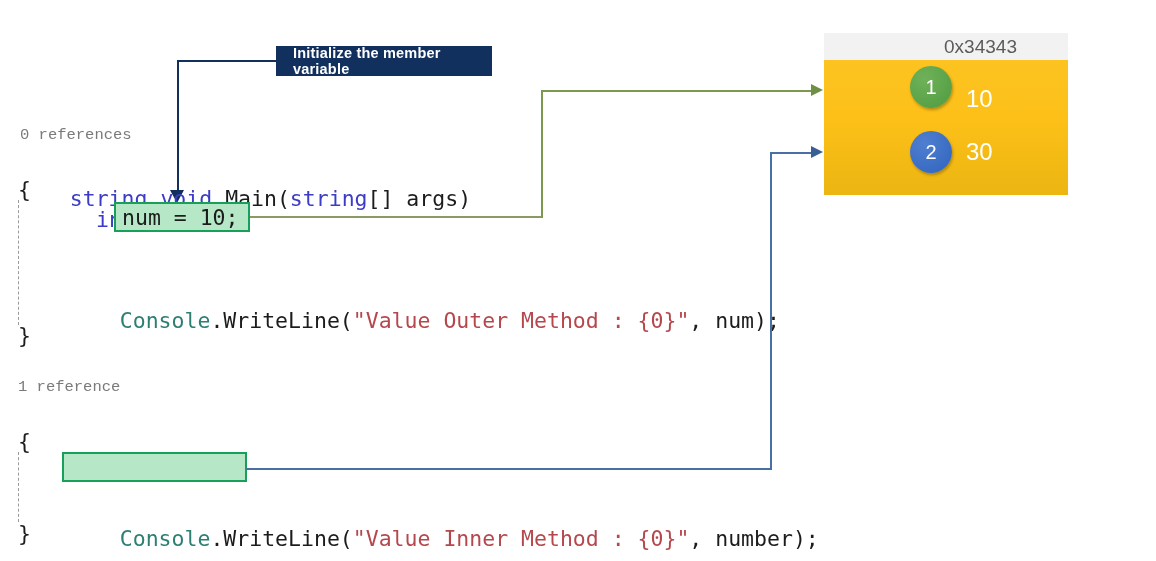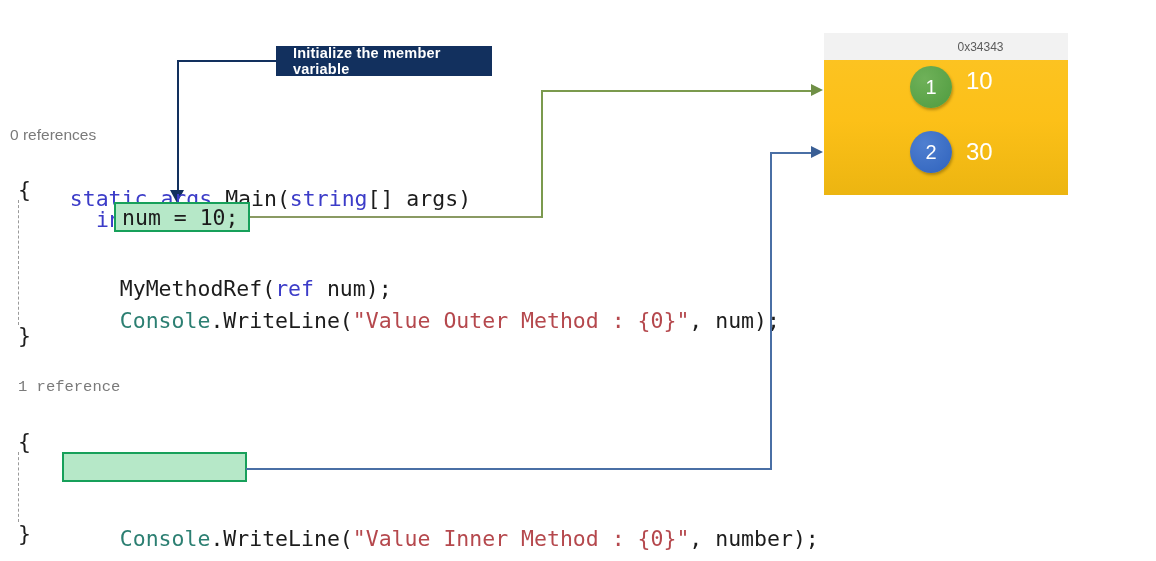--- a/index.html
+++ b/index.html
@@ -111,21 +111,21 @@
     border-left: 12px solid #3a5f95;
   }
 
   
   .mem-wrap { position: absolute; }
   .mem-head {
     position: absolute;
     background: #f2f2f2;
     color: #5b5b5b;
     font-family: "Liberation Sans", sans-serif;
-    font-size: 12px;
+    font-size: 19px;
     display: flex;
     align-items: center;
     justify-content: center;
     box-sizing: border-box;
   }
   .mem-body {
     position: absolute;
     background: linear-gradient(180deg,#fcc321 0%,#fcc018 45%,#ecb511 100%);
     box-sizing: border-box;
   }
@@ -156,38 +156,35 @@
 
 <div id="stage">
 
   <div class="callout" style="left:276px; top:46px; width:216px; height:30px;">Initialize the member variable</div>
 
   <div class="ln h navy" style="left:177px; top:60px; width:100px;"></div>
 
   <div class="ln v navy" style="left:177px; top:60px; height:132px;"></div>
   <div class="arrow down-navy" style="left:170px; top:190px;"></div>
 
-  <div class="refline" style="left:10px; top:126px;">0 references</div>
+  <div class="refline" style="left:20px; top:126px;font-family:Liberation Mono, monospace;">0 references</div>
 
   <div class="code" style="left:18px; top:146px;">
-    <span class="kw">static args </span><span class="plain">Main(</span><span class="type">string</span><span class="plain">[] args)</span>
+    <span class="kw">string void </span><span class="plain">Main(</span><span class="type">string</span><span class="plain">[] args)</span>
   </div>
 
   <div class="code" style="left:18px; top:172px;">{</div>
 
   <div class="guide" style="left:18px; top:200px; height:125px;"></div>
 
   <div class="code" style="left:68px; top:202px;margin-left:28px;"><span class="kw">int</span></div>
 
   <div class="hl" style="left:114px; top:202px; width:136px; height:30px;"></div>
   <div class="hl-text" style="left:122px; top:200px;">num = 10;</div>
 
-  <div class="code" style="left:68px; top:236px;">
-    <span class="plain">MyMethodRef(</span><span class="kw">ref</span><span class="plain"> num);</span>
-  </div>
 
   <div class="code" style="left:68px; top:268px;">
     <span class="cls">Console</span><span class="plain">.WriteLine(</span><span class="str">"Value Outer Method : {0}"</span><span class="plain">, num);</span>
   </div>
 
   <div class="code" style="left:18px; top:318px;">}</div>
 
   <div class="refline" style="left:18px; top:378px;font-family:Liberation Mono, monospace;">1 reference</div>
 
 
@@ -211,19 +208,19 @@
   <div class="ln h blue" style="left:246px; top:468px; width:526px;"></div>
   <div class="ln v blue" style="left:770px; top:152px; height:318px;"></div>
   <div class="ln h blue" style="left:770px; top:152px; width:43px;"></div>
   <div class="arrow right-blue" style="left:811px; top:146px;"></div>
 
   <div class="mem-wrap">
     <div class="mem-head" style="left:824px; top:33px; width:313px; height:27px;">0x34343</div>
     <div class="mem-body" style="left:824px; top:60px; width:313px; height:135px;"></div>
 
     <div class="badge green" style="left:910px; top:66px;">1</div>
-    <div class="memval" style="left:966px; top:67px;">10</div>
+    <div class="memval" style="left:966px; top:85px;">10</div>
 
     <div class="badge blue" style="left:910px; top:131px;">2</div>
     <div class="memval" style="left:966px; top:138px;">30</div>
   </div>
 
 </div>
 
 </body></html>

